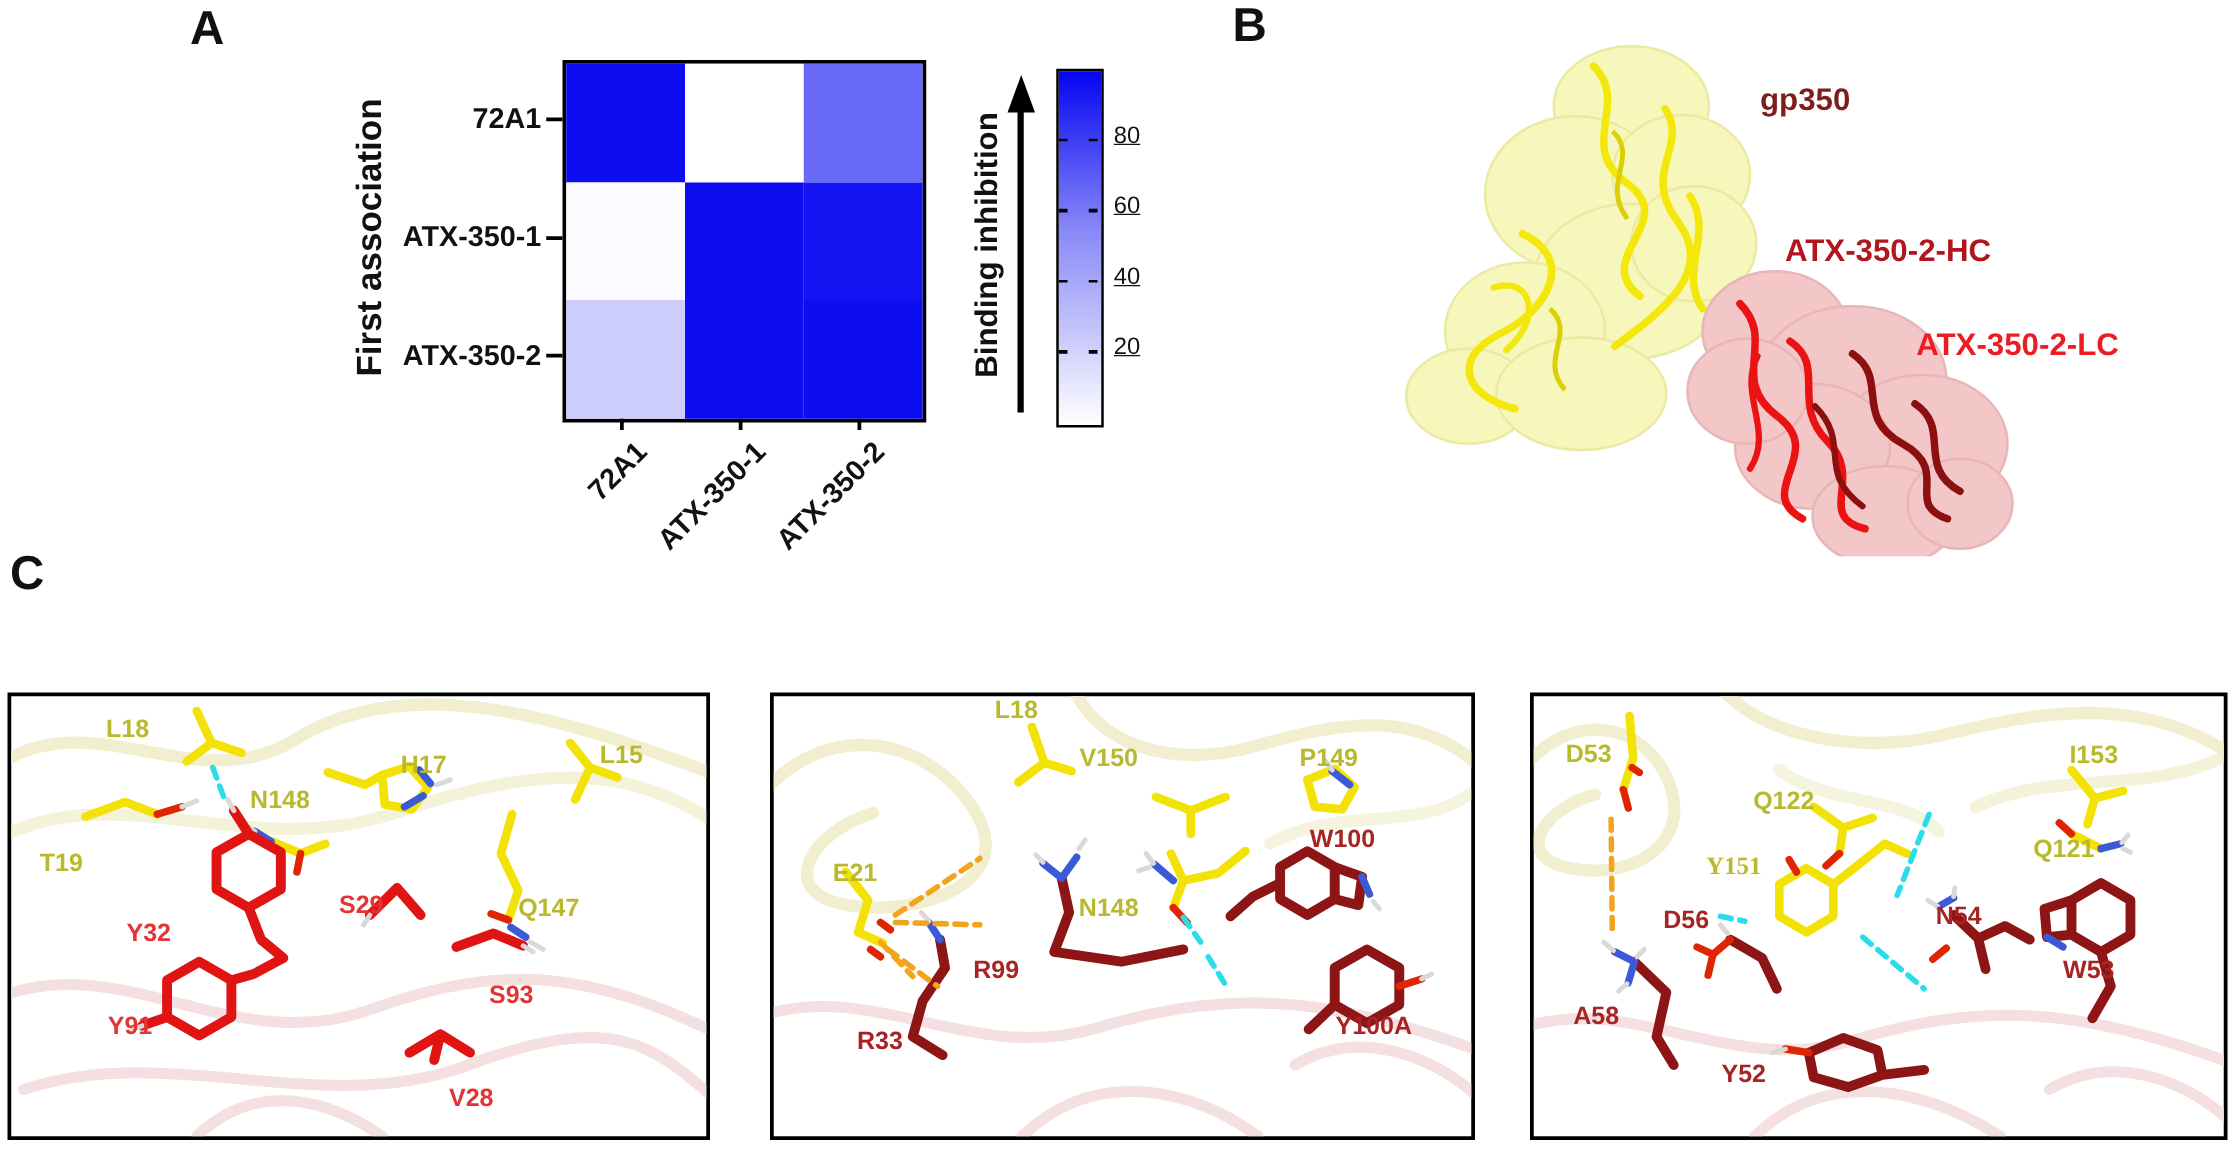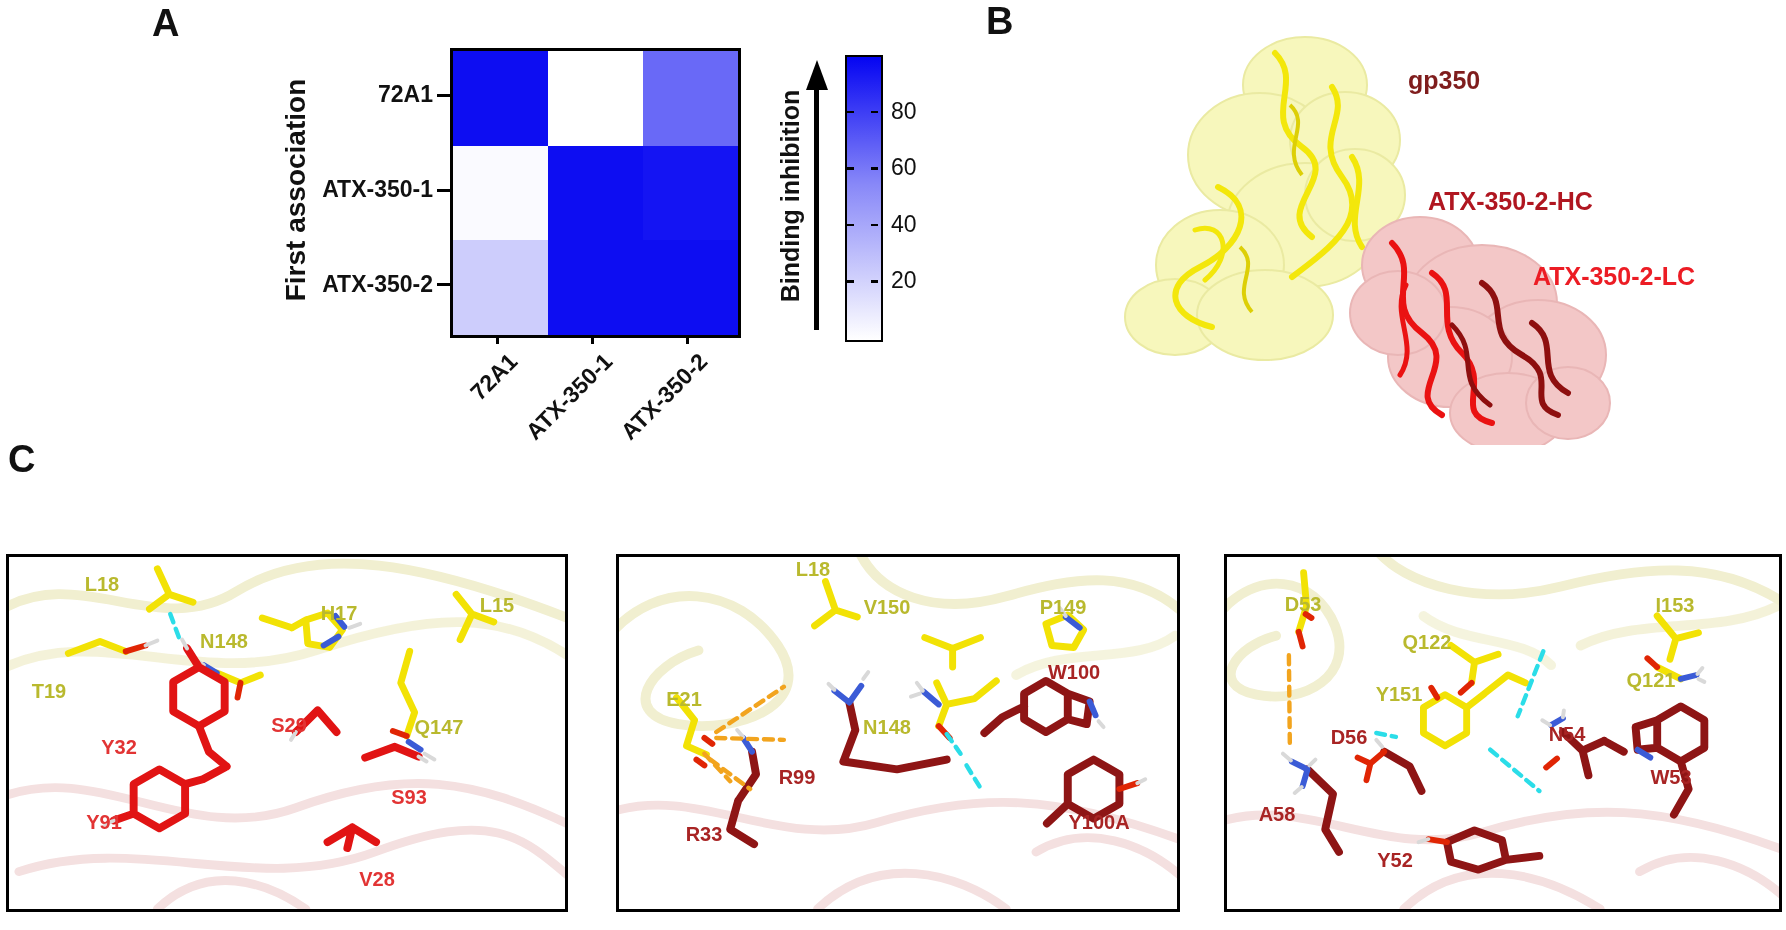--- a/index.html
+++ b/index.html
@@ -16,21 +16,21 @@
   .hm-coltick{position:absolute;width:3px;height:9px;background:#000;}
   .hm-collabel{position:absolute;font-size:23px;font-weight:bold;white-space:nowrap;
                transform:translate(-100%,0) rotate(-45deg);transform-origin:100% 0;}
   .axis-title{position:absolute;font-size:28px;font-weight:bold;white-space:nowrap;
               transform:translate(-50%,-50%);}
   .axis-title.vert{transform:translate(-50%,-50%) rotate(-90deg);}
   
   .cbar{position:absolute;left:845px;top:55px;width:34px;height:283px;border:2.5px solid #000;
         background:linear-gradient(to top,#ffffff 0%,#8888f8 55%,#0505f2 100%);}
   .cbar-tick{position:absolute;height:2.5px;width:7px;background:#000;}
-  .cbar-num{position:absolute;font-size:23px;color:#111;}
+  .cbar-num{position:absolute;font-size:19px;color:#111;text-decoration:underline;}
   .arrow-shaft{position:absolute;left:814px;top:88px;width:4.5px;height:242px;background:#000;}
   .arrow-head{position:absolute;left:805.5px;top:60px;width:0;height:0;
               border-left:11px solid transparent;border-right:11px solid transparent;
               border-bottom:30px solid #000;}
   
   .blabel{position:absolute;font-size:25px;font-weight:bold;white-space:nowrap;}
   
   .cbox{position:absolute;top:554px;height:358px;border:3px solid #000;background:#fff;box-sizing:border-box;}
   .cbox svg.mol{position:absolute;left:0;top:0;width:100%;height:100%;}
   .labels{position:absolute;left:0;top:0;width:100%;height:100%;}
@@ -292,23 +292,23 @@
       <path class="so" d="M224,290 L205,287"></path>
         <path class="sh" d="M205,287 L195,290" stroke-width="5"></path>
       <g class="bonds">
           <line x1="63" y1="100" x2="64" y2="194" class="bond-salt"></line>
           <line x1="322" y1="96" x2="296" y2="162" class="bond-hbond"></line>
           <line x1="268" y1="196" x2="318" y2="238" class="bond-hbond"></line>
           <line x1="152" y1="179" x2="172" y2="183" class="bond-hbond"></line>
         </g>
     </svg>
     <div class="labels">
-        <div class="res res-y" style="left: 44px; top: 47px; margin-left: 32px;">D53</div>
+        <div class="res res-y" style="left: 44px; top: 47px;">D53</div>
         <div class="res res-y" style="left: 200px; top: 85px;">Q122</div>
-        <div class="res res-y" style="left: 172px; top: 137px;">Y151</div>
+        <div class="res res-y" style="left: 160px; top: 137px; font-family: Liberation Serif, serif;">Y151</div>
         <div class="res res-y" style="left: 448px; top: 48px;">I153</div>
         <div class="res res-y" style="left: 424px; top: 123px;">Q121</div>
         <div class="res res-d" style="left: 122px; top: 180px;">D56</div>
         <div class="res res-d" style="left: 340px; top: 177px;">N54</div>
         <div class="res res-d" style="left: 444px; top: 220px;">W53</div>
         <div class="res res-d" style="left: 50px; top: 257px;">A58</div>
         <div class="res res-d" style="left: 168px; top: 303px; text-align: center;">Y52</div>
       </div>
   </div>
 

